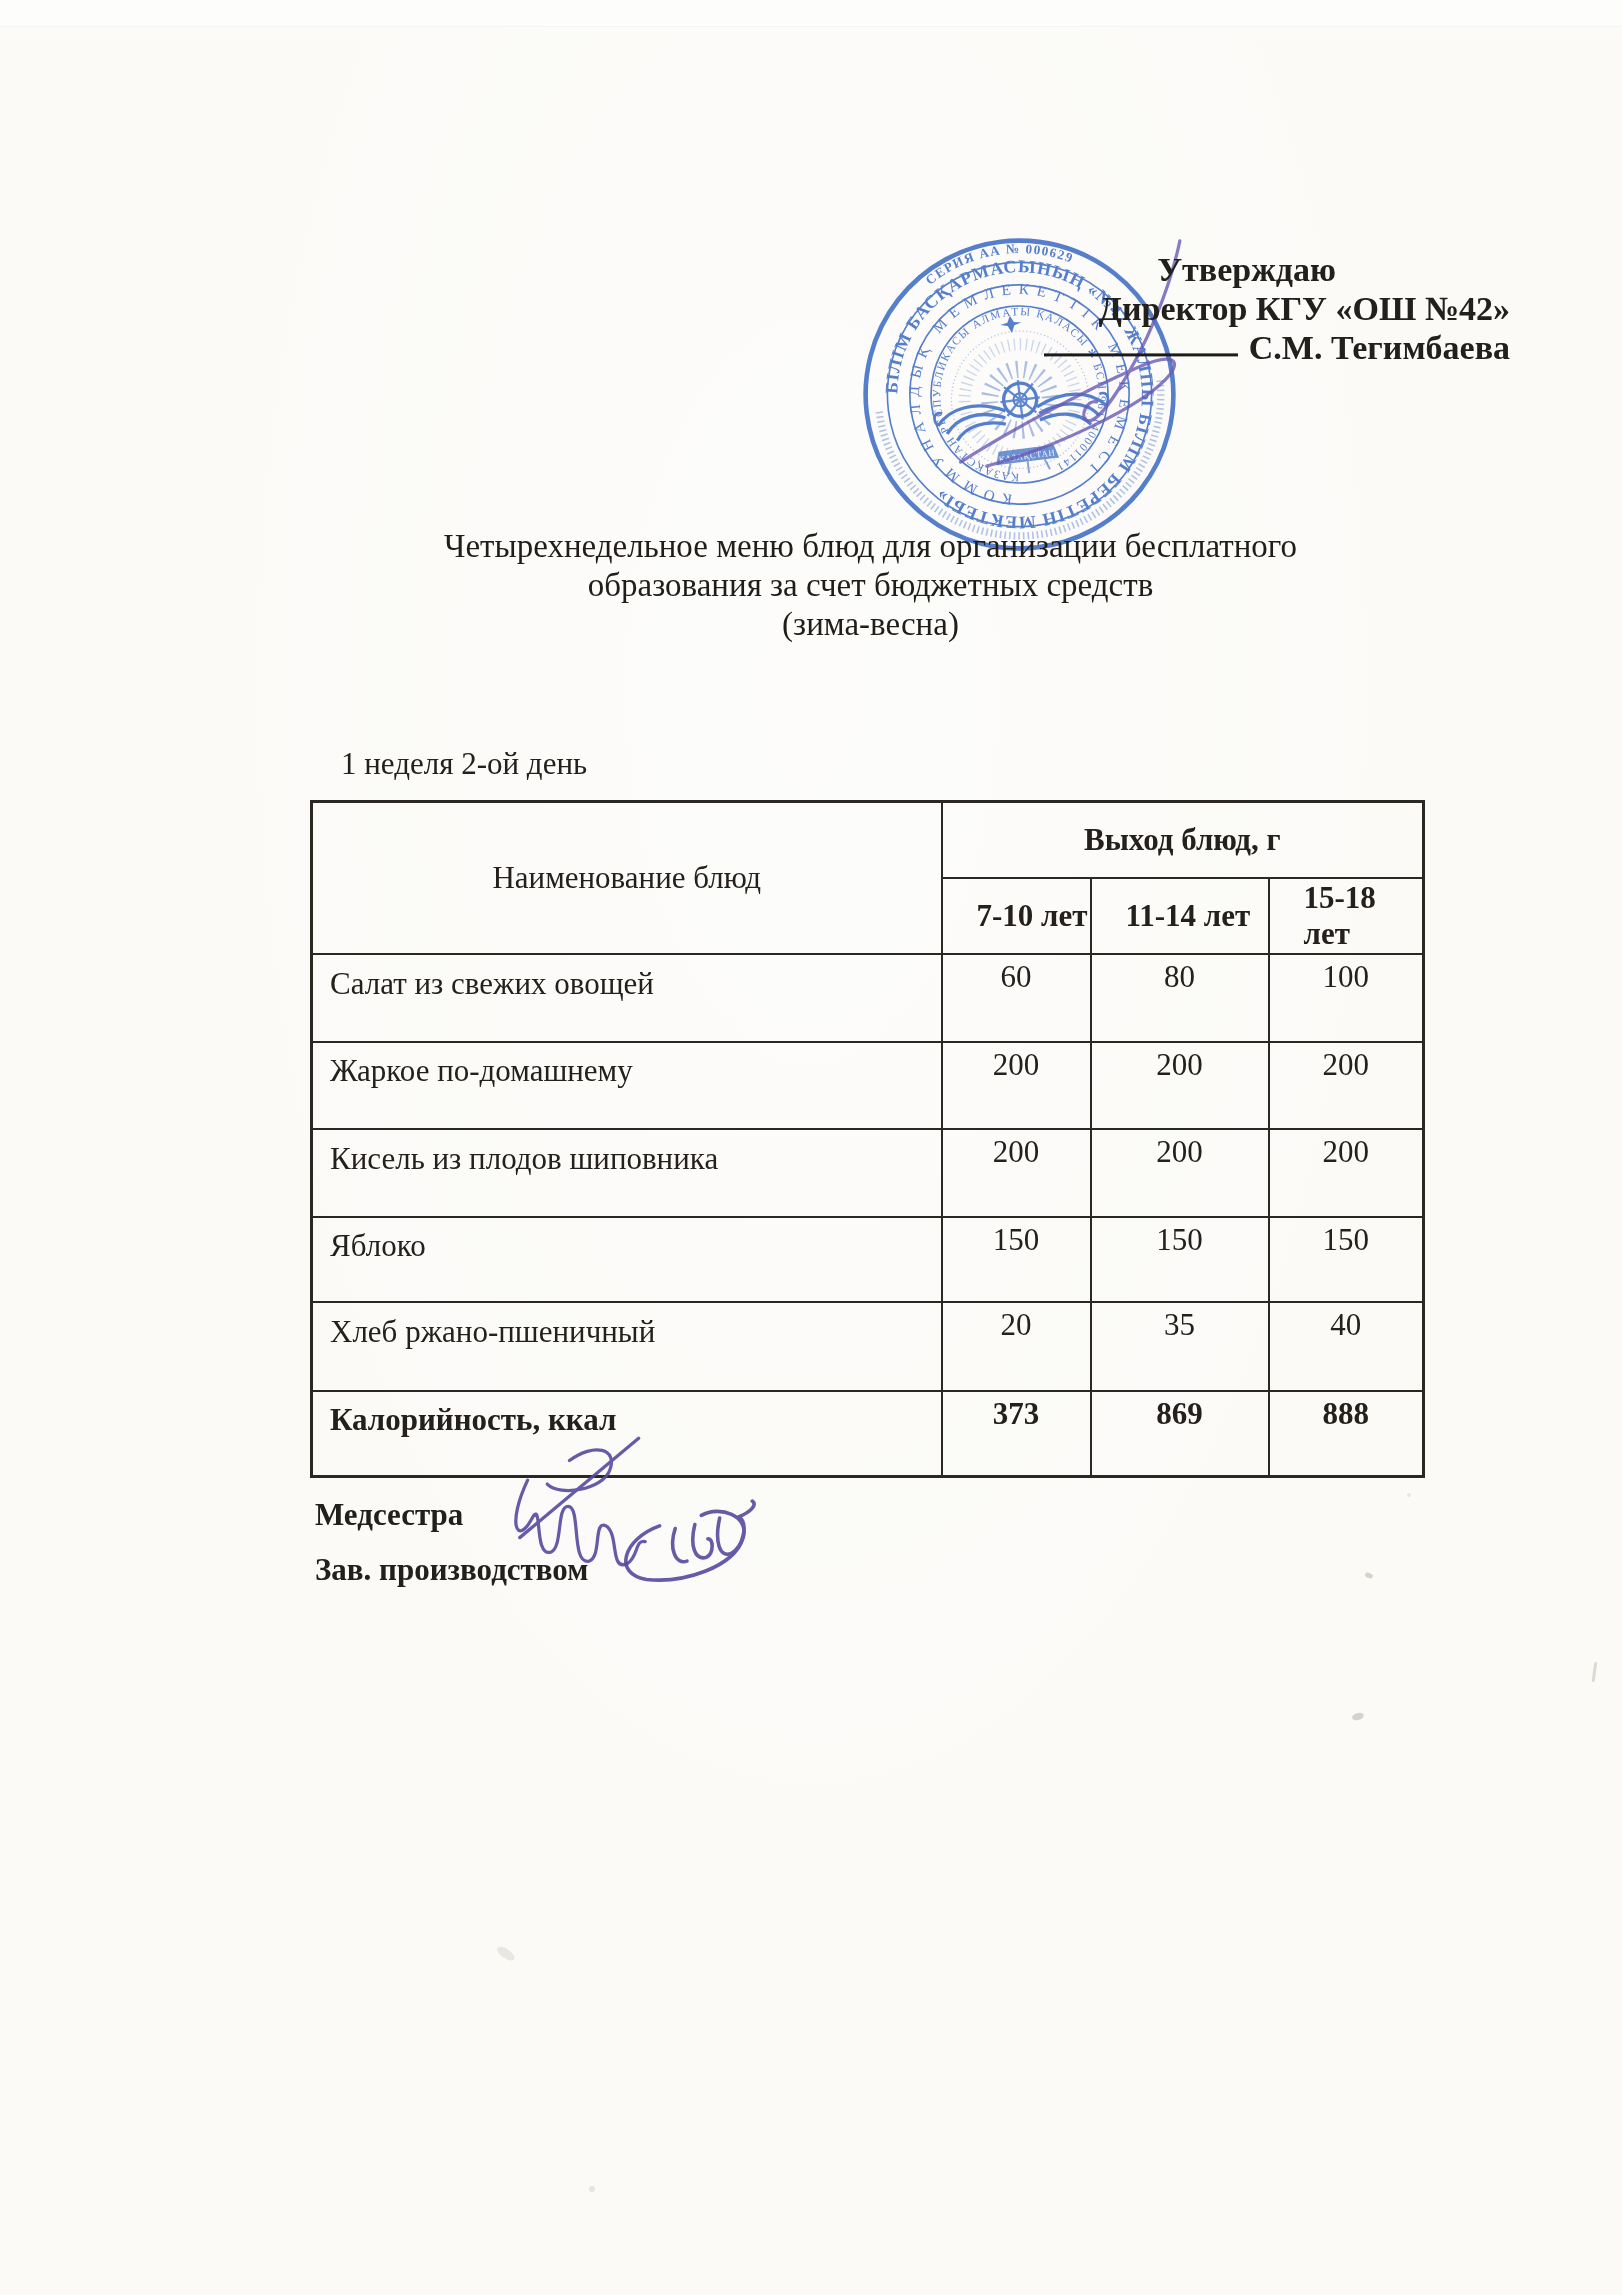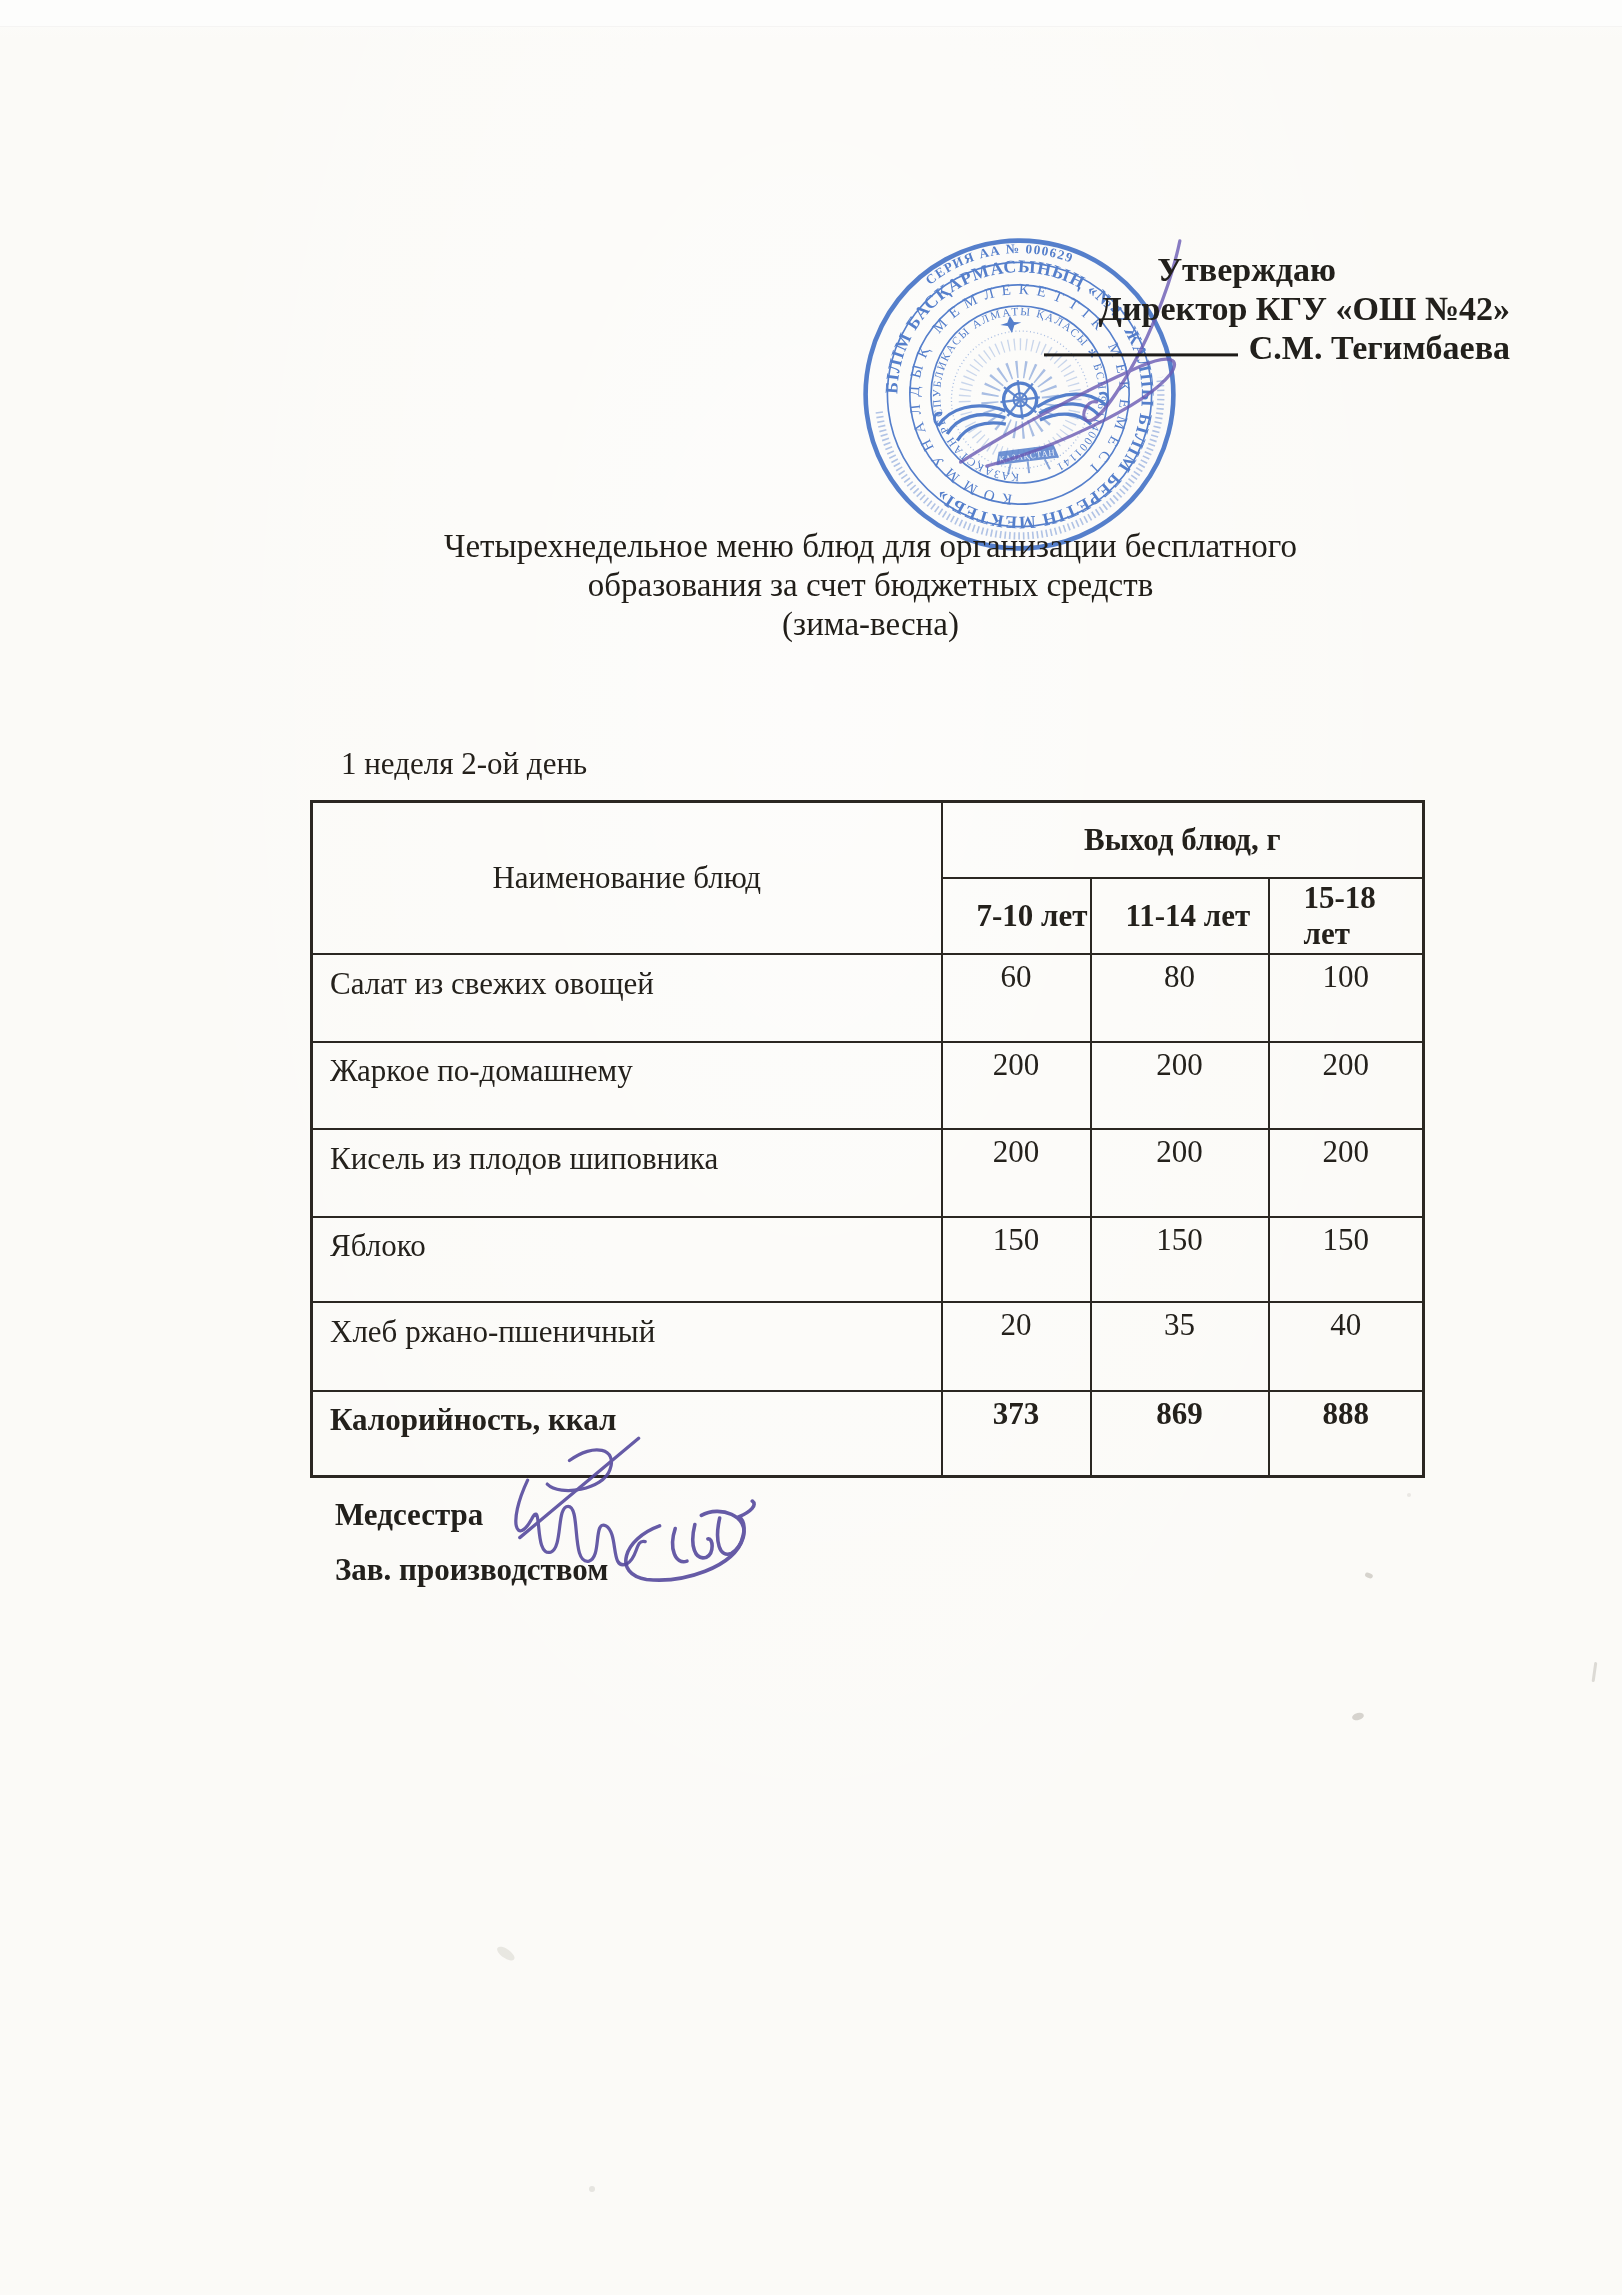--- a/index.html
+++ b/index.html
@@ -46,21 +46,21 @@
   table.menu{border:3.3px solid #2b2722;}
   td.name-h{font-weight:normal;text-align:center;vertical-align:middle;}
   td.group-h{font-weight:bold;text-align:center;vertical-align:middle;height:72px;}
   tr.subhead td{font-weight:bold;text-align:left;vertical-align:middle;height:37px;padding-left:34px;}
   td.dish{vertical-align:top;text-align:left;padding:10.5px 6.5px 0 17px;}
   td.val{vertical-align:top;text-align:center;padding-top:4px;}
   tr.dr1 td{height:75px;} tr.dr2 td{height:75px;} tr.dr3 td{height:75px;}
   tr.dr4 td{height:73px;} tr.dr5 td{height:76px;}
   tr.total td{height:73px;font-weight:bold;}
   
-  .sig-label{position:absolute;font-size:31px;font-weight:bold;color:#22201c;white-space:nowrap;margin-left:20px;}
+  .sig-label{position:absolute;font-size:31px;font-weight:bold;color:#22201c;white-space:nowrap;}
   .nurse{left:315px;top:1497px;}
   .prod{left:315px;top:1552px;}
   svg.ink,.stamp-wrap svg{display:block;}
   .abs{position:absolute;}
   .speck{position:absolute;border-radius:50%;}
 </style>
 </head>
 <body>
 
 <div class="page">

